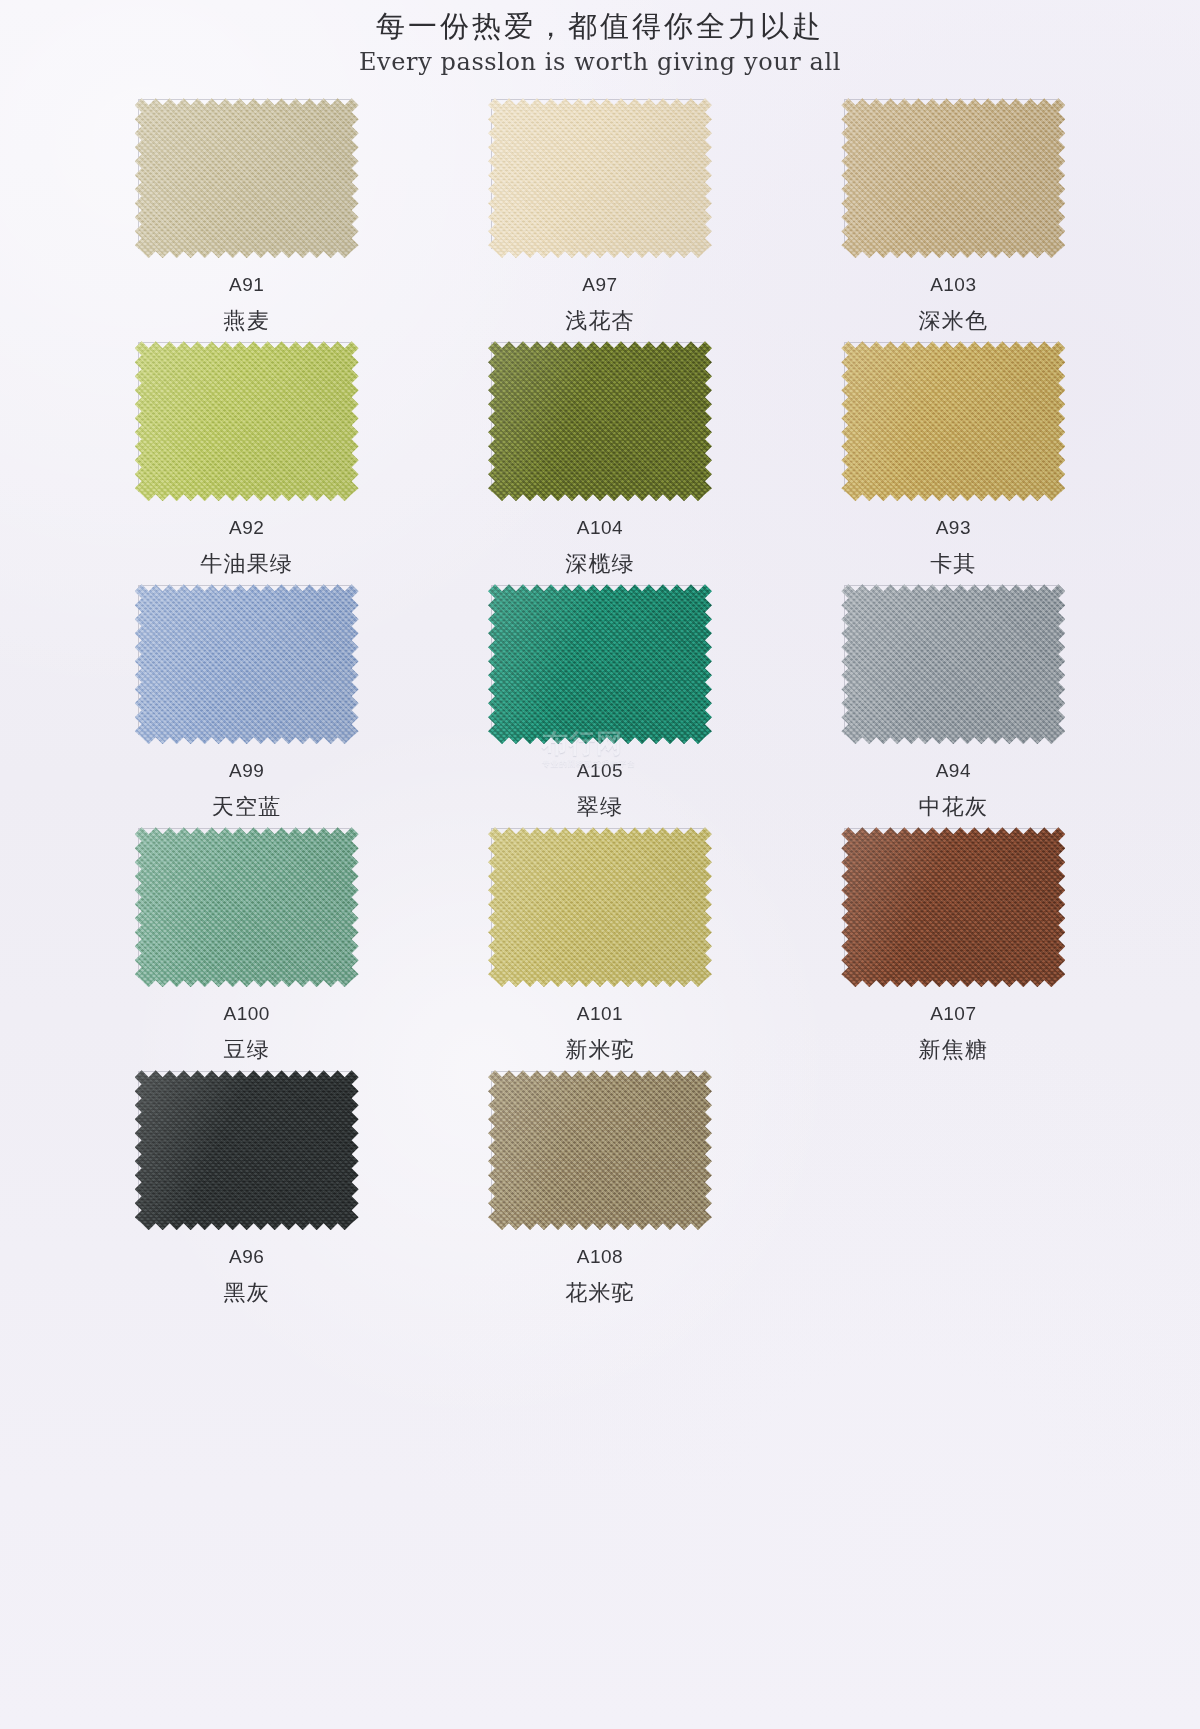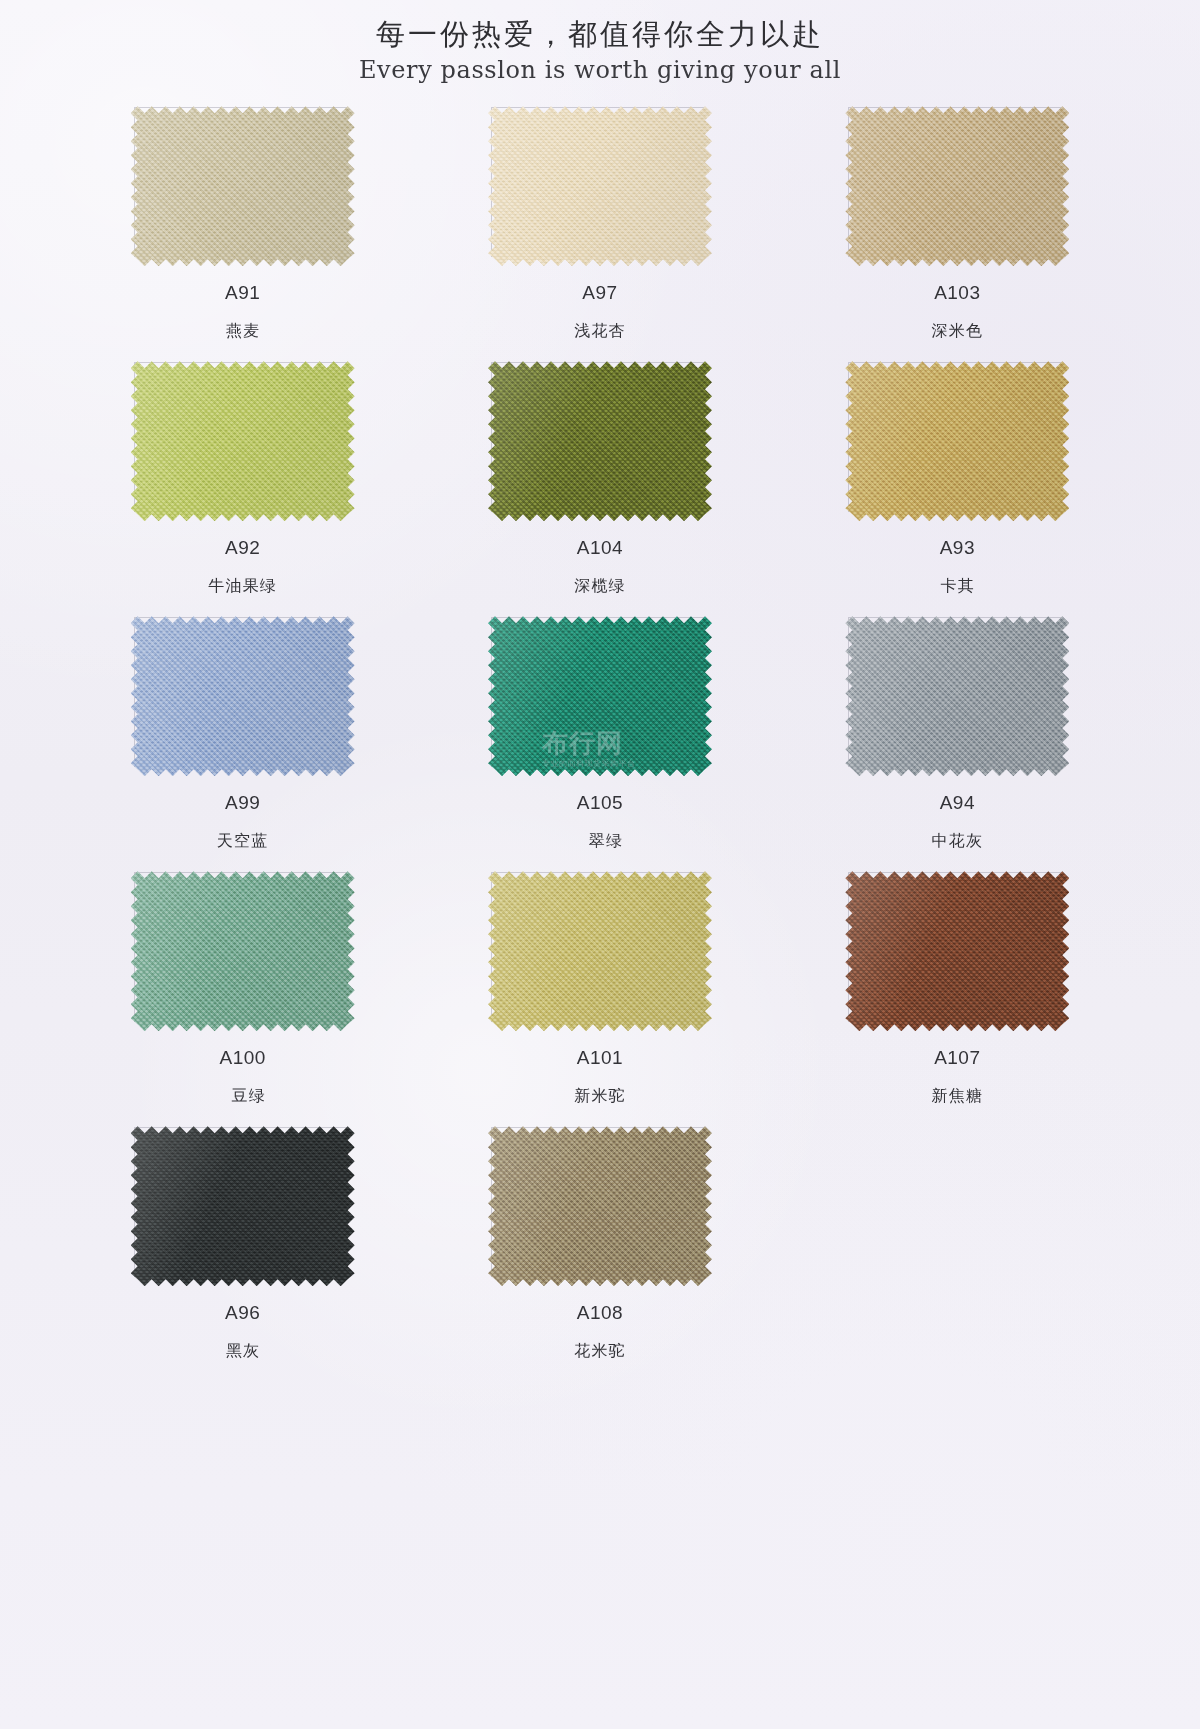--- a/index.html
+++ b/index.html
@@ -33,21 +33,21 @@
     position: relative;
     z-index: 1;
     width: 1200px;
     height: 1729px;
     box-sizing: border-box;
   }
 
   
   .header {
     text-align: center;
-    padding-top: 16px;
+    padding-top: 8px;
   }
   .header-cn {
     font-family: "DejaVu Serif", "Liberation Serif", serif;
     font-size: 29px;
     letter-spacing: 3px;
     color: #2f2f33;
     line-height: 1.25;
     white-space: nowrap;
   }
   .header-en {
@@ -63,21 +63,20 @@
   
   .swatch-grid {
     margin: 0 auto;
     width: 1060px;
     padding-top: 22px;
     display: grid;
     grid-template-columns: repeat(3, 1fr);
     grid-auto-rows: 243px;
     column-gap: 0px;
     row-gap: 0px;
-    gap: 12px;
   }
   .cell {
     position: relative;
     display: flex;
     flex-direction: column;
     align-items: center;
   }
 
   
   .swatch-wrap {
@@ -153,25 +152,24 @@
     margin-top: 14px;
     text-align: center;
     line-height: 1.32;
   }
   .code {
     font-size: 19px;
     letter-spacing: 0.5px;
     color: #333338;
   }
   .name {
-    font-size: 16px;
+    font-size: 22px;
     letter-spacing: 1.2px;
     color: #333338;
-    margin-top: 15px;
-    text-align: right;
+    margin-top: 9px;
   }
 
   
   .watermark {
     position: absolute;
     left: 542px;
     top: 726px;
     width: 150px;
     height: 42px;
     z-index: 3;

